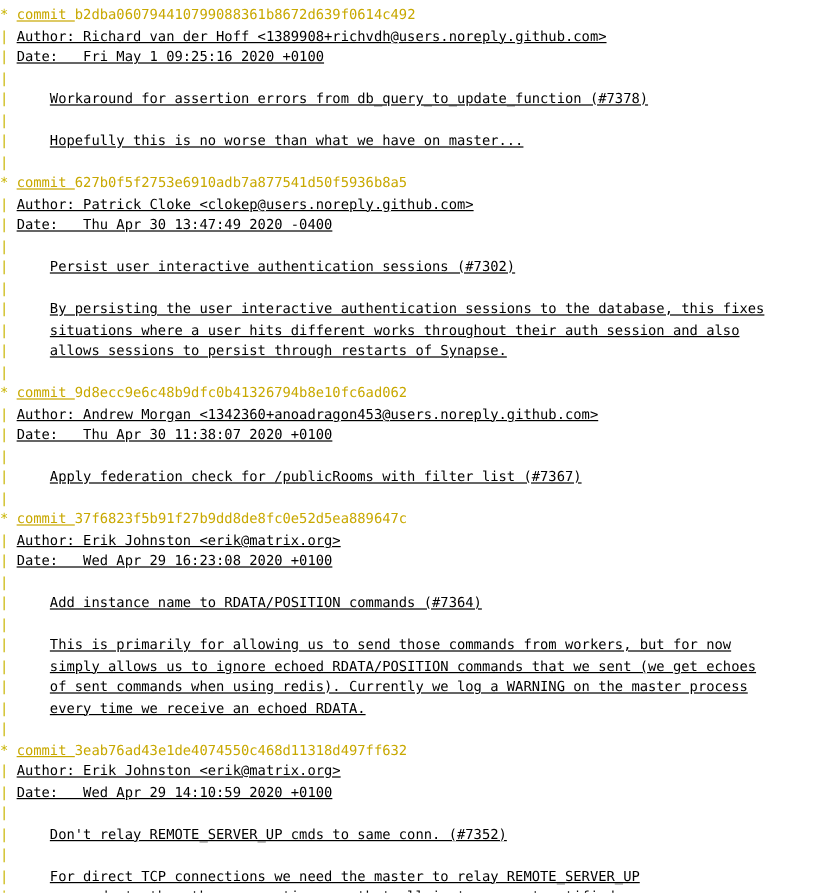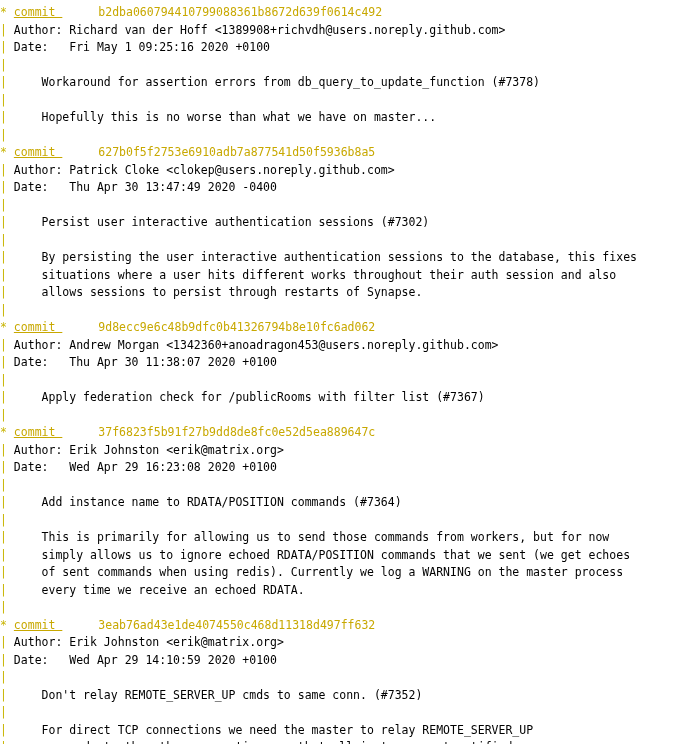--- a/index.html
+++ b/index.html
@@ -21,19 +21,19 @@
     white-space: pre;
   }
   .line {
     display: block;
     height: 17.5px;
     white-space: pre;
   }
   .c-star { color: #c8b400; }
   .c-pipe { color: #c8b400; }
   .c-commit-kw { color: #c8a800; text-decoration: underline; }
-  .c-hash { color: #c8a800; margin-left: 36px; }
-  .c-text { color: #000000; }
+  .c-hash { color: #c8a800; }
+  .c-text { color: #000000; text-decoration: underline; }
 </style>
 </head>
 <body>
 
 <div id="log"><div class="line"><span class="c-star">* </span><span class="c-commit-kw">commit </span><span class="c-hash">b2dba060794410799088361b8672d639f0614c492</span></div><div class="line"><span class="c-pipe">| </span><span class="c-text">Author: Richard van der Hoff &lt;1389908+richvdh@users.noreply.github.com&gt;</span></div><div class="line"><span class="c-pipe">| </span><span class="c-text">Date:   Fri May 1 09:25:16 2020 +0100</span></div><div class="line"><span class="c-pipe">|</span></div><div class="line"><span class="c-pipe">|     </span><span class="c-text">Workaround for assertion errors from db_query_to_update_function (#7378)</span></div><div class="line"><span class="c-pipe">|</span></div><div class="line"><span class="c-pipe">|     </span><span class="c-text">Hopefully this is no worse than what we have on master...</span></div><div class="line"><span class="c-pipe">|</span></div><div class="line"><span class="c-star">* </span><span class="c-commit-kw">commit </span><span class="c-hash">627b0f5f2753e6910adb7a877541d50f5936b8a5</span></div><div class="line"><span class="c-pipe">| </span><span class="c-text">Author: Patrick Cloke &lt;clokep@users.noreply.github.com&gt;</span></div><div class="line"><span class="c-pipe">| </span><span class="c-text">Date:   Thu Apr 30 13:47:49 2020 -0400</span></div><div class="line"><span class="c-pipe">|</span></div><div class="line"><span class="c-pipe">|     </span><span class="c-text">Persist user interactive authentication sessions (#7302)</span></div><div class="line"><span class="c-pipe">|</span></div><div class="line"><span class="c-pipe">|     </span><span class="c-text">By persisting the user interactive authentication sessions to the database, this fixes</span></div><div class="line"><span class="c-pipe">|     </span><span class="c-text">situations where a user hits different works throughout their auth session and also</span></div><div class="line"><span class="c-pipe">|     </span><span class="c-text">allows sessions to persist through restarts of Synapse.</span></div><div class="line"><span class="c-pipe">|</span></div><div class="line"><span class="c-star">* </span><span class="c-commit-kw">commit </span><span class="c-hash">9d8ecc9e6c48b9dfc0b41326794b8e10fc6ad062</span></div><div class="line"><span class="c-pipe">| </span><span class="c-text">Author: Andrew Morgan &lt;1342360+anoadragon453@users.noreply.github.com&gt;</span></div><div class="line"><span class="c-pipe">| </span><span class="c-text">Date:   Thu Apr 30 11:38:07 2020 +0100</span></div><div class="line"><span class="c-pipe">|</span></div><div class="line"><span class="c-pipe">|     </span><span class="c-text">Apply federation check for /publicRooms with filter list (#7367)</span></div><div class="line"><span class="c-pipe">|</span></div><div class="line"><span class="c-star">* </span><span class="c-commit-kw">commit </span><span class="c-hash">37f6823f5b91f27b9dd8de8fc0e52d5ea889647c</span></div><div class="line"><span class="c-pipe">| </span><span class="c-text">Author: Erik Johnston &lt;erik@matrix.org&gt;</span></div><div class="line"><span class="c-pipe">| </span><span class="c-text">Date:   Wed Apr 29 16:23:08 2020 +0100</span></div><div class="line"><span class="c-pipe">|</span></div><div class="line"><span class="c-pipe">|     </span><span class="c-text">Add instance name to RDATA/POSITION commands (#7364)</span></div><div class="line"><span class="c-pipe">|</span></div><div class="line"><span class="c-pipe">|     </span><span class="c-text">This is primarily for allowing us to send those commands from workers, but for now</span></div><div class="line"><span class="c-pipe">|     </span><span class="c-text">simply allows us to ignore echoed RDATA/POSITION commands that we sent (we get echoes</span></div><div class="line"><span class="c-pipe">|     </span><span class="c-text">of sent commands when using redis). Currently we log a WARNING on the master process</span></div><div class="line"><span class="c-pipe">|     </span><span class="c-text">every time we receive an echoed RDATA.</span></div><div class="line"><span class="c-pipe">|</span></div><div class="line"><span class="c-star">* </span><span class="c-commit-kw">commit </span><span class="c-hash">3eab76ad43e1de4074550c468d11318d497ff632</span></div><div class="line"><span class="c-pipe">| </span><span class="c-text">Author: Erik Johnston &lt;erik@matrix.org&gt;</span></div><div class="line"><span class="c-pipe">| </span><span class="c-text">Date:   Wed Apr 29 14:10:59 2020 +0100</span></div><div class="line"><span class="c-pipe">|</span></div><div class="line"><span class="c-pipe">|     </span><span class="c-text">Don't relay REMOTE_SERVER_UP cmds to same conn. (#7352)</span></div><div class="line"><span class="c-pipe">|</span></div><div class="line"><span class="c-pipe">|     </span><span class="c-text">For direct TCP connections we need the master to relay REMOTE_SERVER_UP</span></div><div class="line"><span class="c-pipe">|     </span><span class="c-text">commands to the other connections so that all instances get notified</span></div></div>
 
 </body></html>

